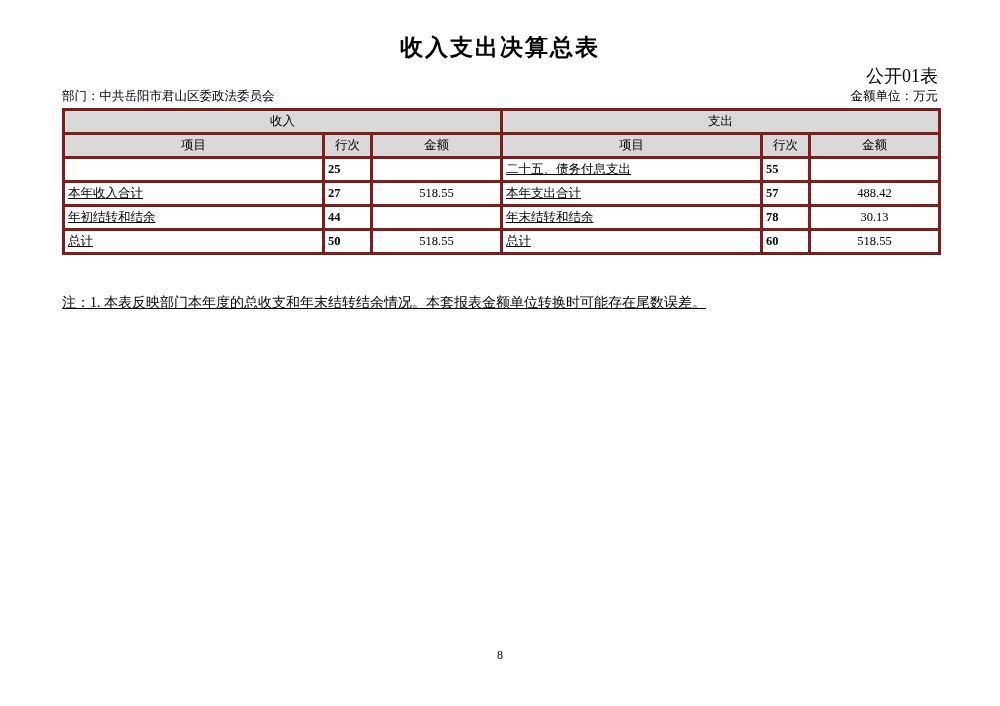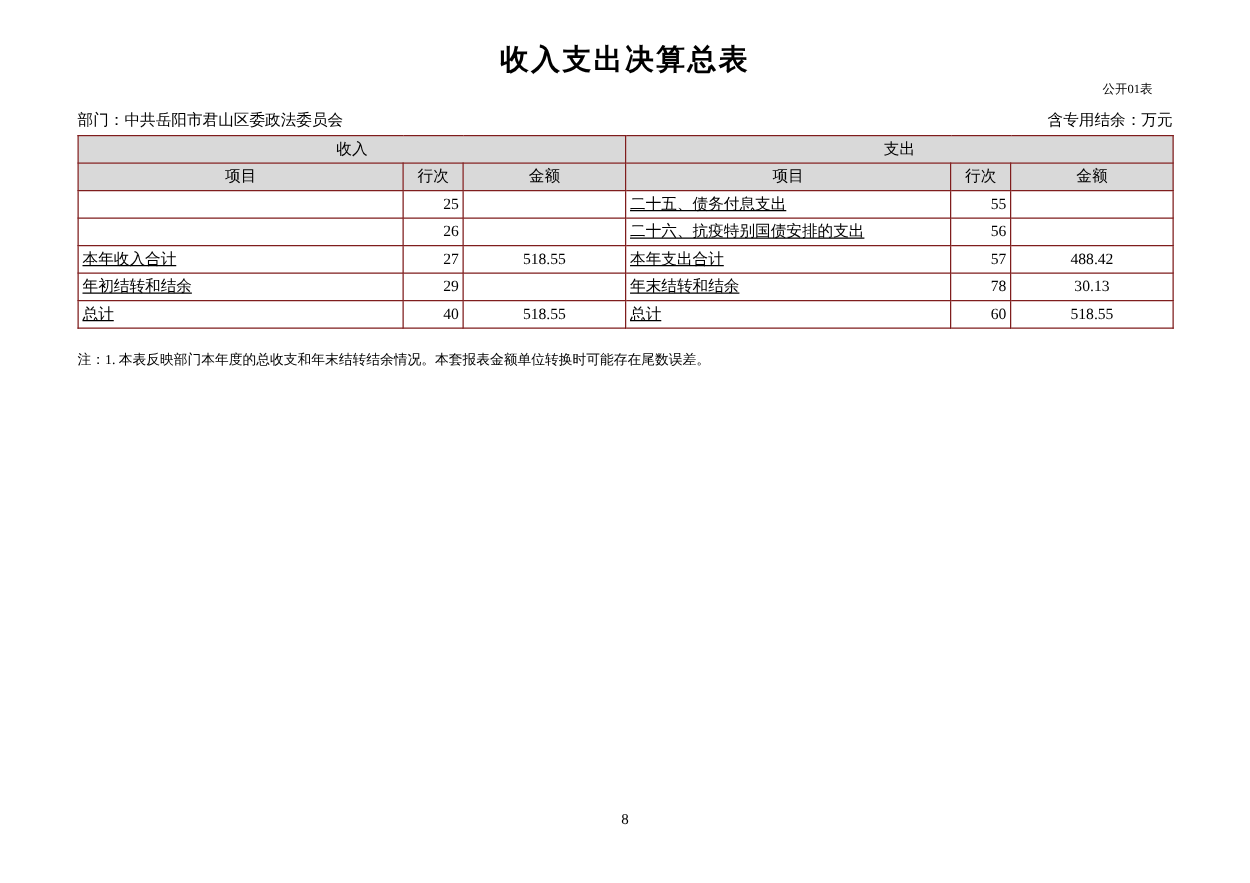--- a/index.html
+++ b/index.html
@@ -26,23 +26,23 @@
     left: 0;
     top: 32px;
     width: 1000px;
     text-align: center;
     font-size: 23px;
     letter-spacing: 2px;
     font-weight: 700;
   }
   .form-code {
     position: absolute;
-    right: 78px;
+    right: 62px;
     top: 64px;
-    font-size: 10px;
+    font-size: 18px;
   }
   .dept-line {
     position: absolute;
     left: 62px;
     top: 88px;
     font-size: 12.5px;
     text-align: right;
   }
   .unit-line {
     position: absolute;
@@ -53,61 +53,62 @@
   table.main {
     position: absolute;
     left: 62px;
     top: 108px;
     width: 876px;
     border-collapse: collapse;
     table-layout: fixed;
     font-size: 12.5px;
   }
   table.main td {
-    border: 1px solid #7f1d1d;
+    border: 3px solid #7f1d1d;
     padding: 0 3px;
     height: 21px;
     line-height: 21px;
     vertical-align: middle;
     overflow: hidden;
     white-space: nowrap;
   }
   .hdr {
     background: #d9d9d9;
     text-align: center;
   }
-  .c-center { text-align: right; }
+  .c-center { text-align: left; font-weight: bold; }
   .c-right  { text-align: center; }
   .c-left   { text-align: left; text-decoration: underline; }
   .notes {
     position: absolute;
     left: 62px;
-    top: 280px;
-    font-size: 11px;
+    top: 295px;
+    font-size: 14px;
     line-height: 16px;
+    text-decoration: underline;
   }
   .notes div.n2 { padding-left: 16px; }
   .page-num {
     position: absolute;
     left: 0;
     top: 648px;
     width: 1000px;
     text-align: center;
     font-size: 12px;
   }
 </style>
 </head>
 <body>
 
 <div class="page">
 
   <div class="doc-title">收入支出决算总表</div>
   <div class="form-code">公开01表</div>
   <div class="dept-line">部门：中共岳阳市君山区委政法委员会</div>
-  <div class="unit-line">含专用结余：万元</div>
+  <div class="unit-line">金额单位：万元</div>
 
   <table class="main">
     <colgroup>
       <col style="width:260px">
       <col style="width:48px">
       <col style="width:130px">
       <col style="width:260px">
       <col style="width:48px">
       <col style="width:130px">
     </colgroup>
@@ -127,46 +128,38 @@
 
       <tr>
         <td class="c-left"></td>
         <td class="c-center">25</td>
         <td class="c-right"></td>
         <td class="c-left">二十五、债务付息支出</td>
         <td class="c-center">55</td>
         <td class="c-right"></td>
       </tr>
       <tr>
-        <td class="c-left"></td>
-        <td class="c-center">26</td>
-        <td class="c-right"></td>
-        <td class="c-left">二十六、抗疫特别国债安排的支出</td>
-        <td class="c-center">56</td>
-        <td class="c-right"></td>
-      </tr>
-      <tr>
         <td class="c-left">本年收入合计</td>
         <td class="c-center">27</td>
         <td class="c-right">518.55</td>
         <td class="c-left">本年支出合计</td>
         <td class="c-center">57</td>
         <td class="c-right">488.42</td>
       </tr>
       <tr>
         <td class="c-left">年初结转和结余</td>
-        <td class="c-center">29</td>
+        <td class="c-center">44</td>
         <td class="c-right"></td>
         <td class="c-left">年末结转和结余</td>
         <td class="c-center">78</td>
         <td class="c-right">30.13</td>
       </tr>
       <tr>
         <td class="c-left">总计</td>
-        <td class="c-center">40</td>
+        <td class="c-center">50</td>
         <td class="c-right">518.55</td>
         <td class="c-left">总计</td>
         <td class="c-center">60</td>
         <td class="c-right">518.55</td>
       </tr>
     </tbody>
   </table>
 
   <div class="notes">
     <div class="n1">注：1. 本表反映部门本年度的总收支和年末结转结余情况。本套报表金额单位转换时可能存在尾数误差。</div>

